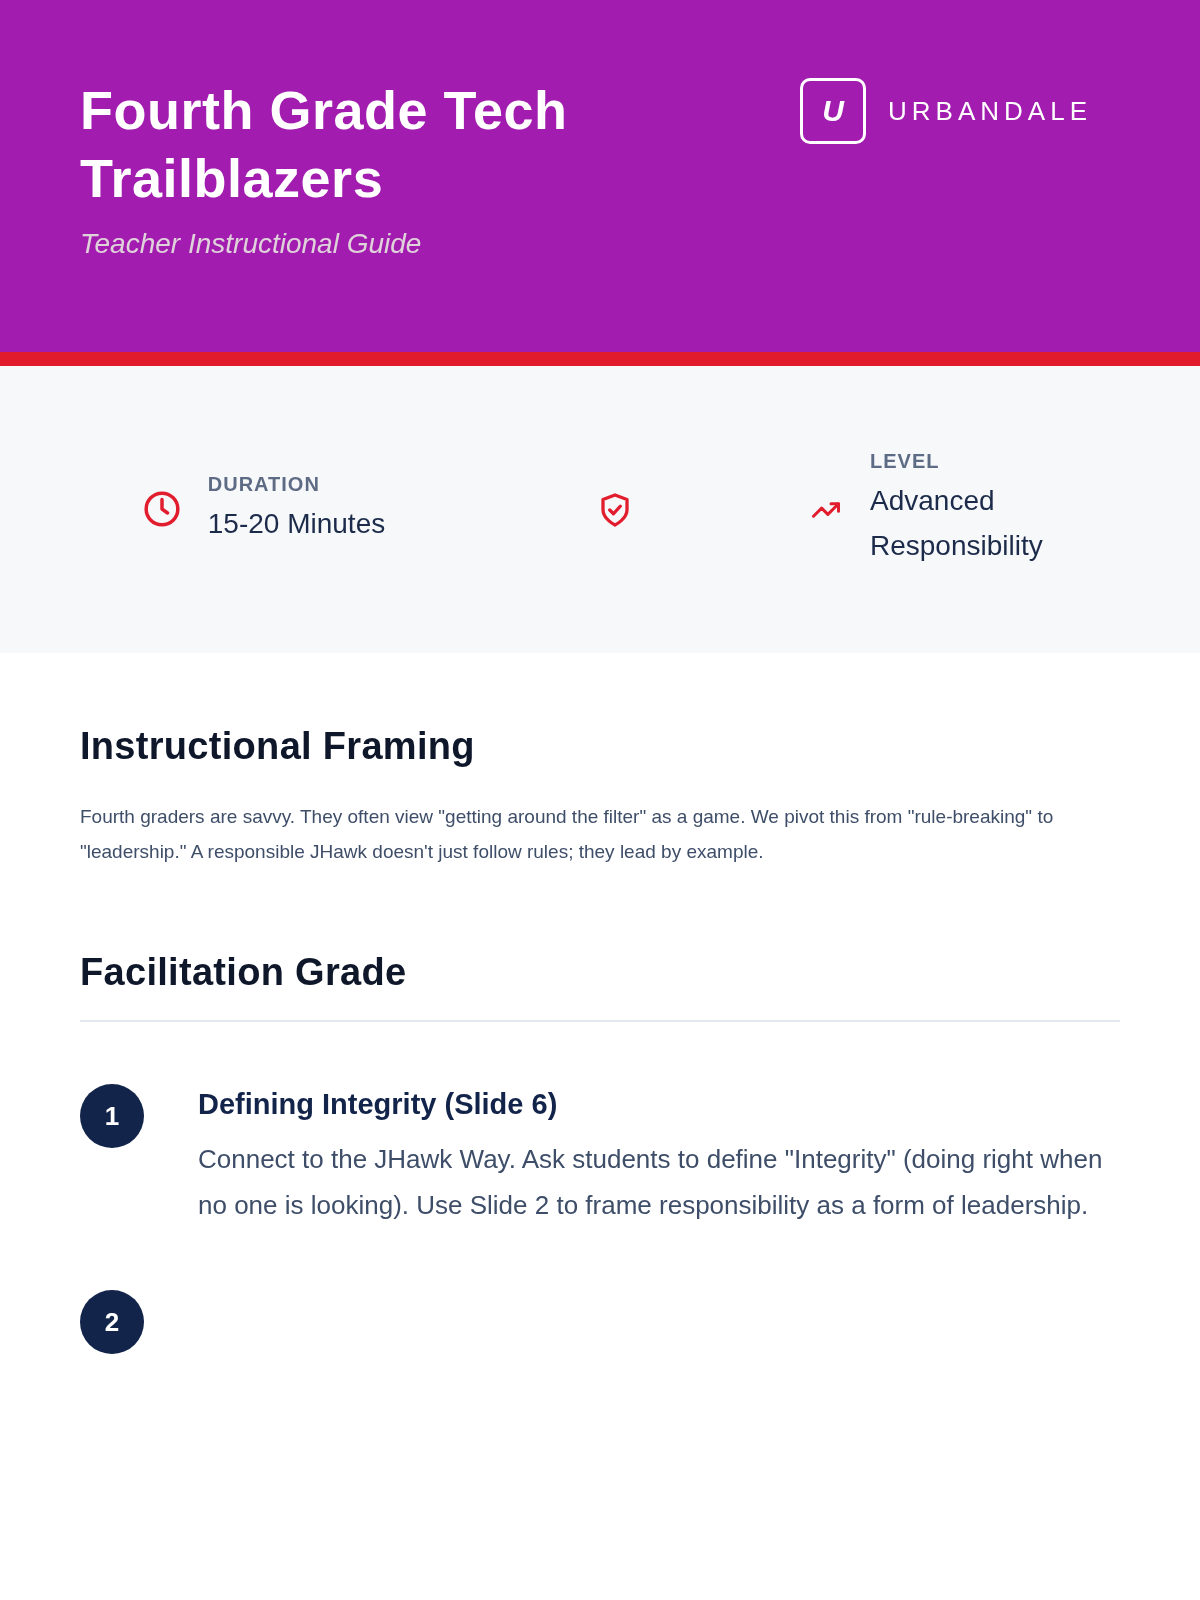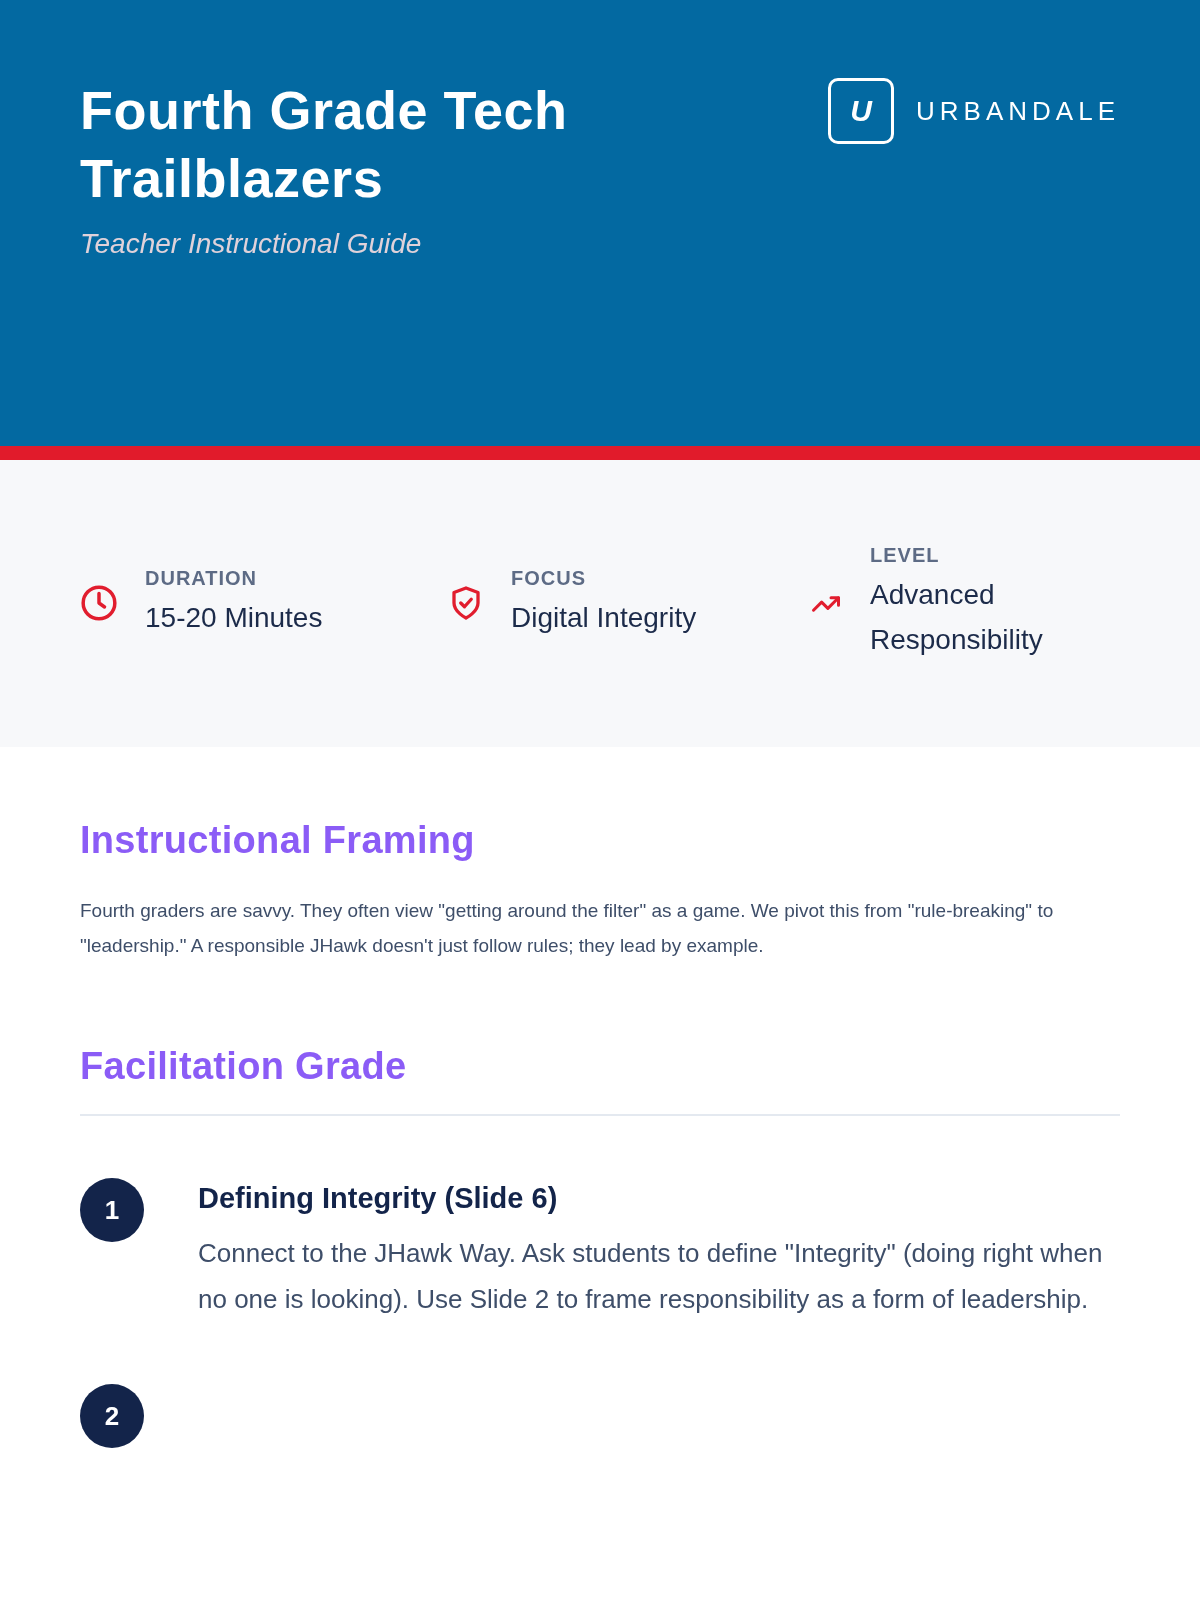--- a/index.html
+++ b/index.html
@@ -6,23 +6,23 @@
   html, body { width: 1200px; }
   body {
     width: 1200px; height: 1600px; overflow: hidden;
     background: #ffffff;
     font-family: "Liberation Sans", sans-serif;
     color: #12234a;
   }
 
   
   .header {
-    background: #0369a1;
-    height: 446px;
-    padding: 76px 80px 0 80px;
+    background: #a21caf;
+    height: 352px;
+    padding: 76px 108px 0 80px;
     display: flex;
     justify-content: space-between;
     align-items: flex-start;
   }
   .title-block { max-width: 720px; }
   .page-title {
     color: #ffffff;
     font-size: 54px;
     font-weight: 700;
     line-height: 1.26;
@@ -62,21 +62,21 @@
   .accent-bar { height: 14px; background: #e11b2b; }
 
   
   .meta {
     background: #f7f8fa;
     height: 287px;
     padding: 0 80px;
     display: flex;
     align-items: center;
   }
-  .meta-item { display: flex; align-items: center; }
+  .meta-item { display: flex; align-items: center; justify-content: center; }
   .meta-item-1 { width: 368px; }
   .meta-item-2 { width: 361px; }
   .meta-item-3 { flex: 1; }
   .meta-icon {
     flex-shrink: 0;
     color: #e11d2e;
     margin-right: 27px;
     display: flex; align-items: center; justify-content: center;
   }
   .meta-label {
@@ -89,21 +89,21 @@
   .meta-value {
     color: #1c2b4a;
     font-size: 28px;
     font-weight: 400;
     line-height: 1.6;
   }
 
   
   .content { padding: 0 80px; }
   .section-heading {
-    color: #8b5cf6;
+    color: #0f172a;
     font-size: 38px;
     font-weight: 700;
     letter-spacing: 0.3px;
   }
   .heading-framing { margin-top: 72px; }
   .framing-body {
     margin-top: 32px;
     color: #3e4e69;
     font-size: 19px;
     line-height: 1.82;
@@ -175,24 +175,20 @@
     </div>
   </div>
 
   <div class="meta-item meta-item-2">
     <span class="meta-icon">
       <svg width="36" height="40" viewBox="0 0 24 24" fill="none" stroke="currentColor" stroke-width="2.2" stroke-linecap="round" stroke-linejoin="round">
         <path d="M12 22s8-4 8-10V5l-8-3-8 3v7c0 6 8 10 8 10z"></path>
         <polyline points="8.5 12 11 14.5 15.5 9.5"></polyline>
       </svg>
     </span>
-    <div>
-      <div class="meta-label">FOCUS</div>
-      <div class="meta-value">Digital Integrity</div>
-    </div>
   </div>
 
   <div class="meta-item meta-item-3">
     <span class="meta-icon">
       <svg width="34" height="30" viewBox="0 0 24 24" fill="none" stroke="currentColor" stroke-width="2.4" stroke-linecap="round" stroke-linejoin="round">
         <polyline points="2 17 8.5 10.5 13.5 15.5 22 7"></polyline>
         <polyline points="16 7 22 7 22 13"></polyline>
       </svg>
     </span>
     <div>

